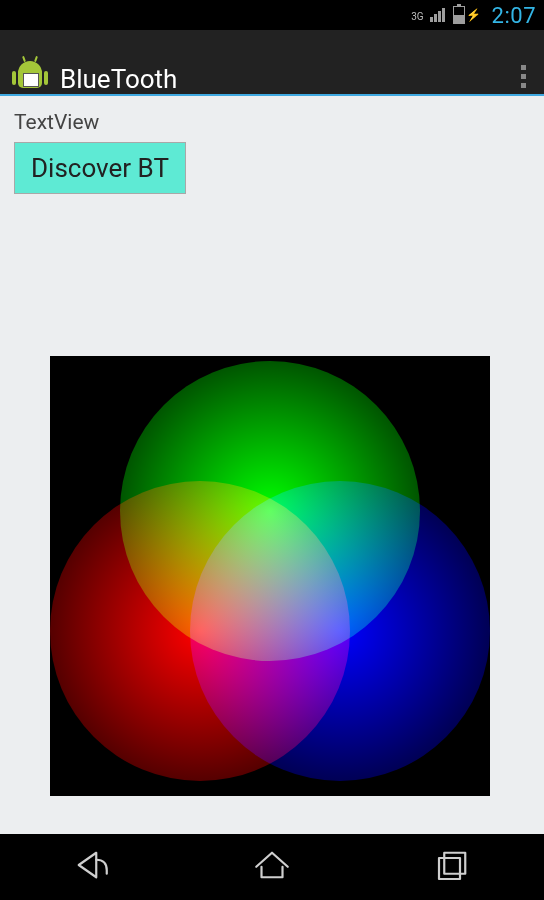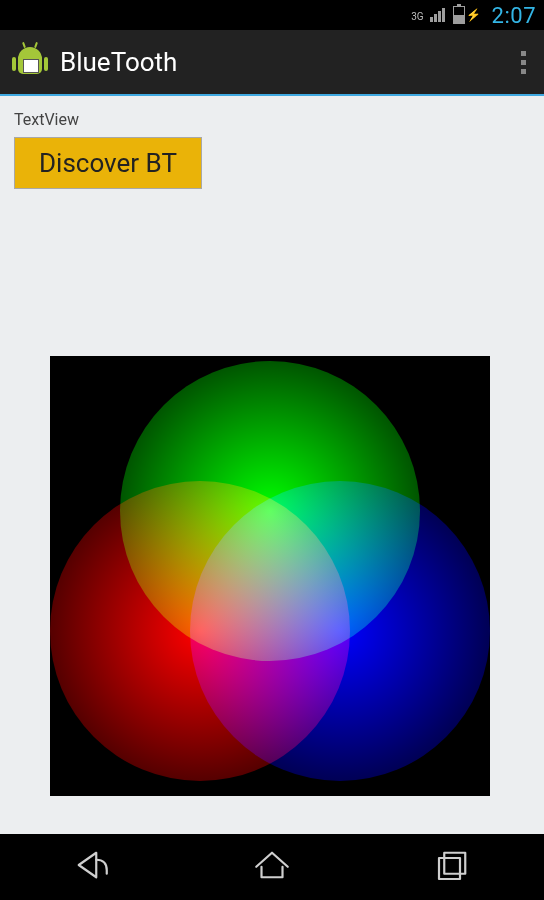--- a/index.html
+++ b/index.html
@@ -82,21 +82,21 @@
     font-weight:400;
     margin-left:6px;
     letter-spacing:0.5px;
   }
 
   
   .action-bar {
     height: 64px;
     background: #222;
     display:flex;
-    align-items:center;
+    align-items:flex-end;
     padding:0 12px;
     gap:12px;
     color:#fff;
   }
   .app-icon {
     width:36px;height:36px;position:relative;
   }
   .droid-body{
     position:absolute;
     top:12px;left:6px;width:24px;height:18px;
@@ -137,31 +137,31 @@
 
   
   .content {
     flex:1;
     background:#eceef0;
     position:relative;
     border-top:2px solid #3fa9e1;
     padding:14px;
   }
   .textview {
-    font-size:16px;
+    font-size:21px;
     color:#444;
     margin-bottom:8px;
   }
   .btn {
     display:inline-block;
-    background:#eab308;
+    background:#5eead4;
     border:1px solid #a8a8a8;
     color:#222;
     font-size:26px;
-    padding:10px 24px;
+    padding:10px 16px;
     cursor:pointer;
     user-select:none;
   }
   .venn-wrap{
     position:absolute;
     left:50px;
     top:260px;
     width:440px;
     height:440px;
     background:#000;

